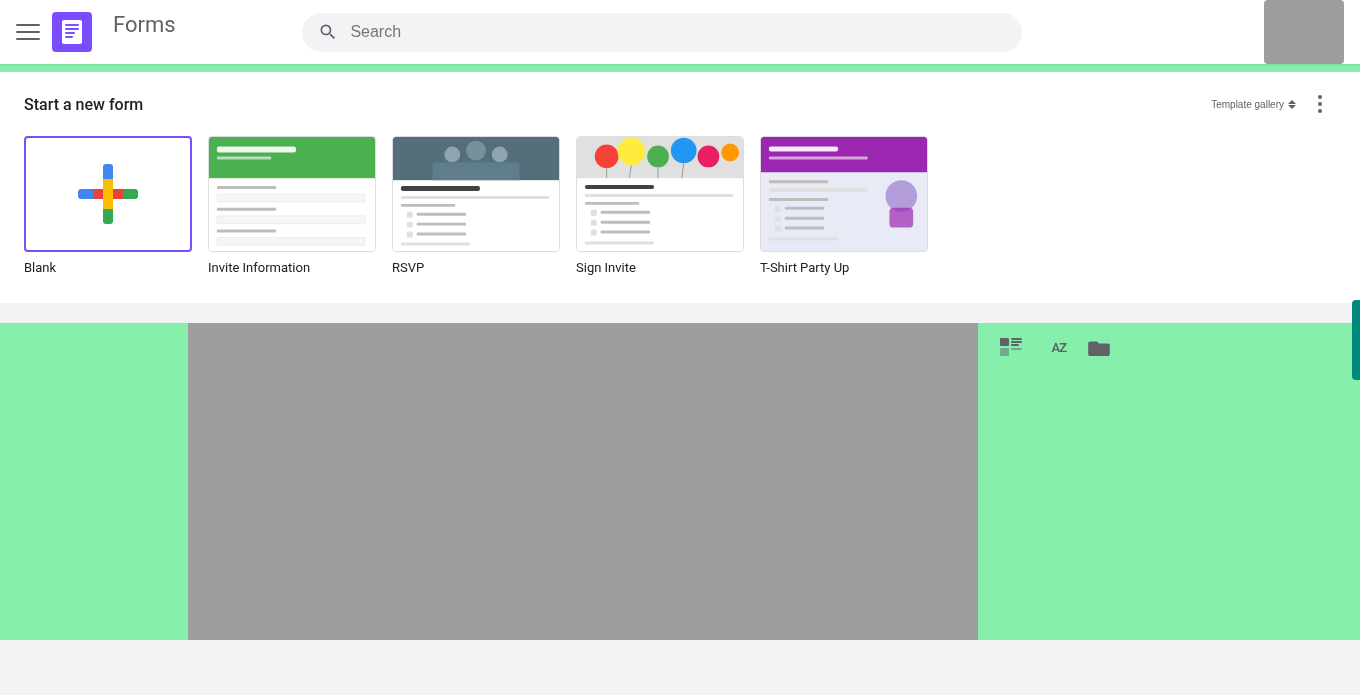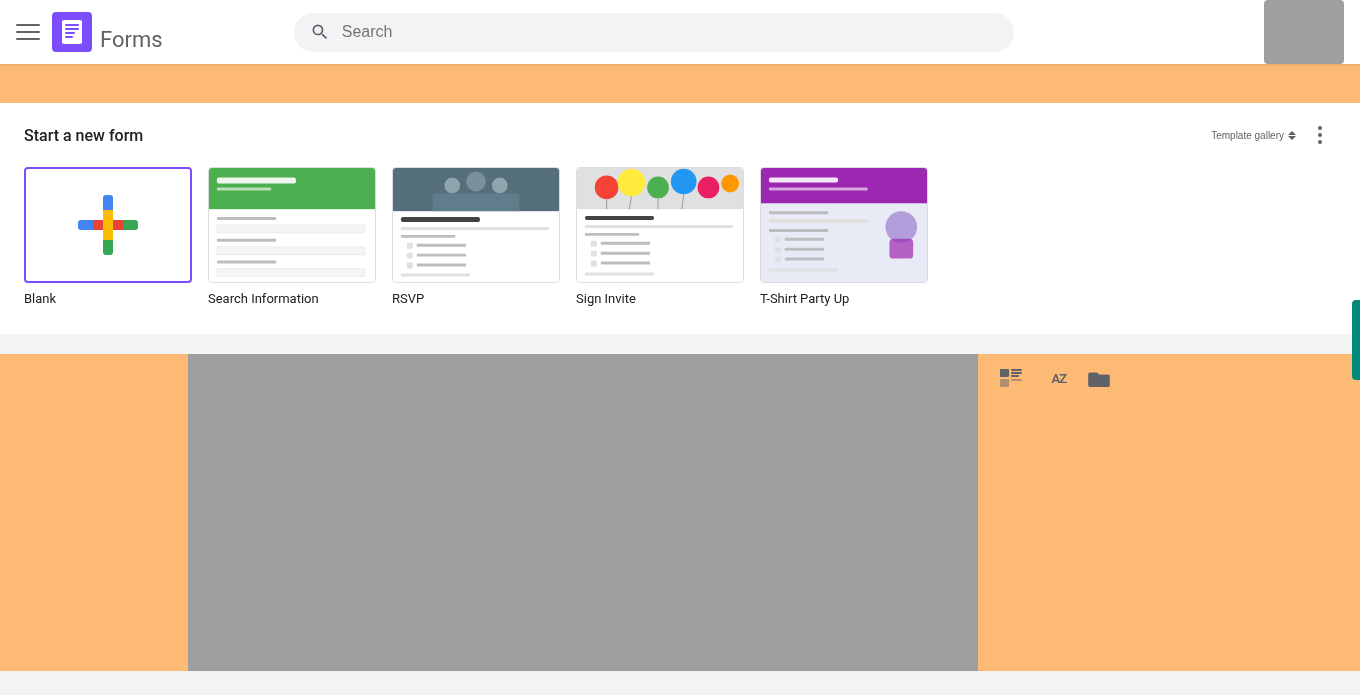--- a/index.html
+++ b/index.html
@@ -19,21 +19,21 @@
     }
     .hamburger-icon {
       width: 24px; height: 24px;
       display: flex; flex-direction: column; justify-content: space-between;
       cursor: pointer; padding: 4px 0;
     }
     .hamburger-icon span {
       display: block; height: 2px; background: #5f6368; border-radius: 1px;
     }
     .app-logo {
-      display: flex; align-items: flex-end; gap: 8px; text-decoration: none;
+      display: flex; align-items: flex-start; gap: 21px; text-decoration: none;
     }
     .app-title {
       font-size: 22px; color: #5f6368; font-weight: 400;
     }
     .search-bar {
       flex: 1;
       max-width: 720px;
       margin: 0 auto;
       background: #f1f3f4;
       border-radius: 24px;
@@ -58,22 +58,22 @@
     .dots-vertical {
       display: flex; flex-direction: column; justify-content: center; align-items: center;
       width: 24px; height: 24px; gap: 3px; cursor: pointer;
     }
     .dots-vertical span {
       width: 4px; height: 4px; background: #5f6368; border-radius: 50%;
     }
 
     
     .main-content {
-      background: #fdba74;
-      padding: 39px 0 0 0;
+      background: #86efac;
+      padding: 8px 0 0 0;
     }
 
     
     .new-form-section {
       background: #fff;
       padding: 16px 24px 28px 24px;
       margin: 0;
     }
     .section-header {
       display: flex;
@@ -277,21 +277,21 @@
             <rect x="8" y="20" width="55" height="3" rx="1" fill="white" opacity="0.6"></rect>
 
             <rect x="8" y="50" width="60" height="3" rx="1" fill="#bdbdbd"></rect>
             <rect x="8" y="58" width="150" height="8" rx="1" fill="#f5f5f5" stroke="#e0e0e0" stroke-width="0.5"></rect>
             <rect x="8" y="72" width="60" height="3" rx="1" fill="#bdbdbd"></rect>
             <rect x="8" y="80" width="150" height="8" rx="1" fill="#f5f5f5" stroke="#e0e0e0" stroke-width="0.5"></rect>
             <rect x="8" y="94" width="60" height="3" rx="1" fill="#bdbdbd"></rect>
             <rect x="8" y="102" width="150" height="8" rx="1" fill="#f5f5f5" stroke="#e0e0e0" stroke-width="0.5"></rect>
           </svg>
         </div>
-        <span class="template-label">Search Information</span>
+        <span class="template-label">Invite Information</span>
       </div>
 
       <div class="template-card">
         <div class="template-thumbnail" style="padding:0; overflow:hidden;">
           <svg width="168" height="116" viewBox="0 0 168 116">
             <rect width="168" height="116" fill="white"></rect>
 
             <rect width="168" height="44" fill="#546e7a"></rect>
 
             <circle cx="60" cy="18" r="8" fill="#90a4ae"></circle>

